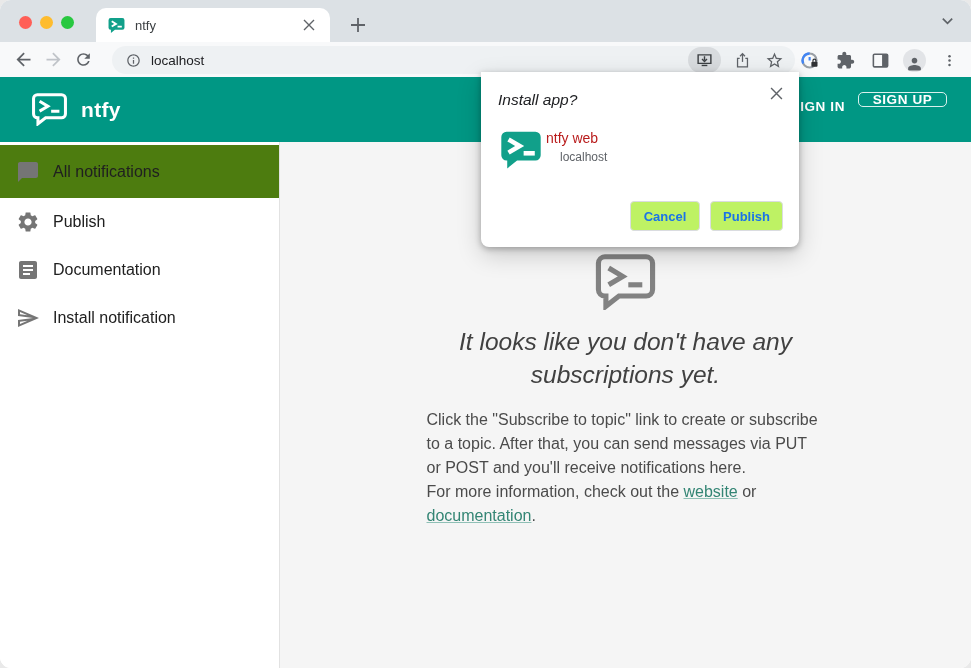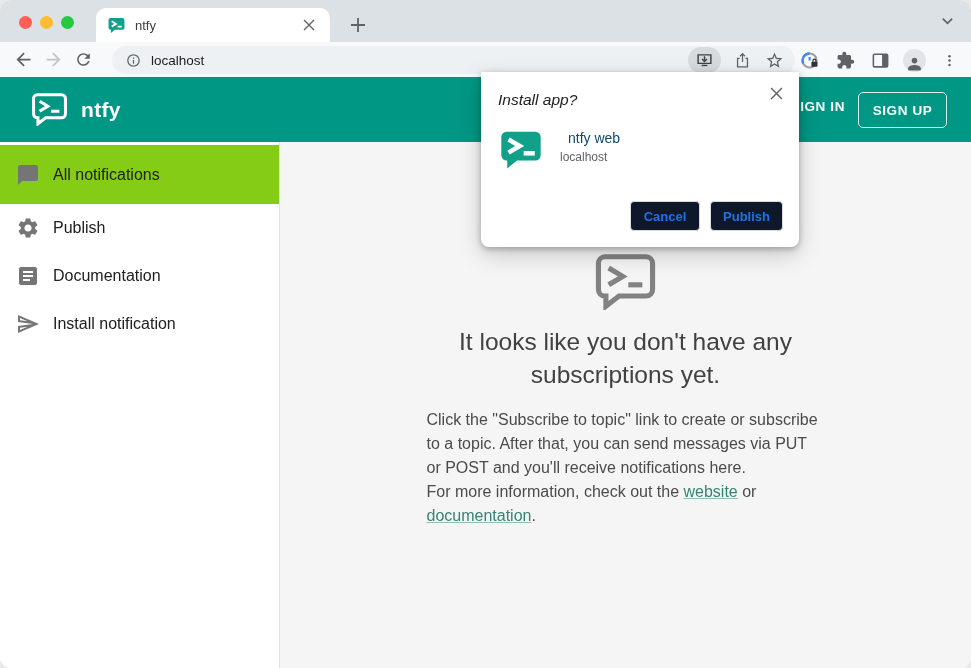--- a/index.html
+++ b/index.html
@@ -37,51 +37,51 @@
   .tb-icon { width:24px; height:24px; display:flex; align-items:center; justify-content:center; color:#5f6368; }
   .avatar-circle { width:23px; height:23px; border-radius:50%; background:#e2e4e7; display:flex;
                    align-items:end; justify-content:center; overflow:hidden; }
 
   
   .appbar { position:relative; height:65px; background:#009784; display:flex; align-items:center; }
   .brand-logo { margin-left:31px; display:flex; }
   .brand-name { color:#fff; font-size:21px; font-weight:bold; margin-left:13px; letter-spacing:.3px; }
   .signin { position:absolute; right:126px; top:22px; color:#fff; font-size:13.5px; font-weight:bold;
             letter-spacing:.6px; }
-  .signup { position:absolute; right:24px; top:15px; width:89px; height:36px; border:1px solid rgba(255,255,255,.85);
+  .signup { position:absolute; right:24px; top:15px; width:89px; height:15px; border:1px solid rgba(255,255,255,.85);
             border-radius:5px; color:#fff; font-size:13.5px; font-weight:bold; letter-spacing:.6px;
             background:transparent; display:flex; align-items:center; justify-content:center; }
 
   
   .content { display:flex; height:526px; }
   .sidebar { width:280px; background:#fff; border-right:1px solid #e2e2e2; padding-top:3px; }
   .side-item { height:48px; display:flex; align-items:center; padding-left:16px; cursor:default; }
-  .side-item.selected { background:#84cc16; height:59px; }
+  .side-item.selected { background:#4d7c0f; height:53px; }
   .side-icon { width:24px; height:24px; color:#757575; margin-right:13px; flex:0 0 auto; display:flex; }
   .side-label { font-size:16px; color:#202020; }
 
   .main { flex:1; background:#f5f5f5; display:flex; flex-direction:column; align-items:center; padding-top:112px; }
   .empty-logo { color:#828282; }
   .empty-heading { margin-top:11px; max-width:440px; text-align:center; font-size:24.5px; line-height:33px;
-                   color:#414141; font-weight:400; }
+                   color:#414141; font-weight:400;font-style:italic; }
   .empty-text { width:398px; margin-top:17px; font-size:16px; line-height:24px; color:#4b4b4b; }
   .empty-text p + p { margin-top:0; }
   .teal-link { color:#338574; text-decoration:underline; text-decoration-color:#8fc0b6; cursor:pointer; }
 
   
   .dialog { position:absolute; left:481px; top:72px; width:318px; height:175px; background:#fff;
             border-radius:0 0 8px 8px; box-shadow:0 2px 6px rgba(0,0,0,.28), 0 8px 24px rgba(0,0,0,.18); z-index:40; }
   .dlg-title { position:absolute; left:17px; top:19px; font-size:15.5px; color:#202124;font-style:italic; }
   .dlg-close { position:absolute; right:12px; top:10px; width:22px; height:22px; display:flex; align-items:center;
                justify-content:center; color:#5f6368; }
   .dlg-appicon { position:absolute; left:19px; top:58px; }
-  .dlg-appname { position:absolute; left:87px; top:58px; font-size:14px; color:#0c4a6e; }
+  .dlg-appname { position:absolute; left:65px; top:58px; font-size:14px; color:#b91c1c; }
   .dlg-origin  { position:absolute; left:79px; top:78px; font-size:12px; color:#5f6368; }
   .dlg-buttons { position:absolute; right:16px; bottom:16px; display:flex; gap:10px; }
-  .dlg-btn { min-width:70px; height:30px; border:1px solid #dadce0; border-radius:4px; background:#0f172a;
+  .dlg-btn { min-width:70px; height:30px; border:1px solid #dadce0; border-radius:4px; background:#bef264;
              color:#1a73e8; font-size:13px; font-weight:bold; font-family:"Liberation Sans",sans-serif;
              display:flex; align-items:center; justify-content:center; padding:0 12px; }
 </style>
 </head>
 <body>
 
 <div class="window">
 
   <div class="tabstrip">
     <div class="traffic">

